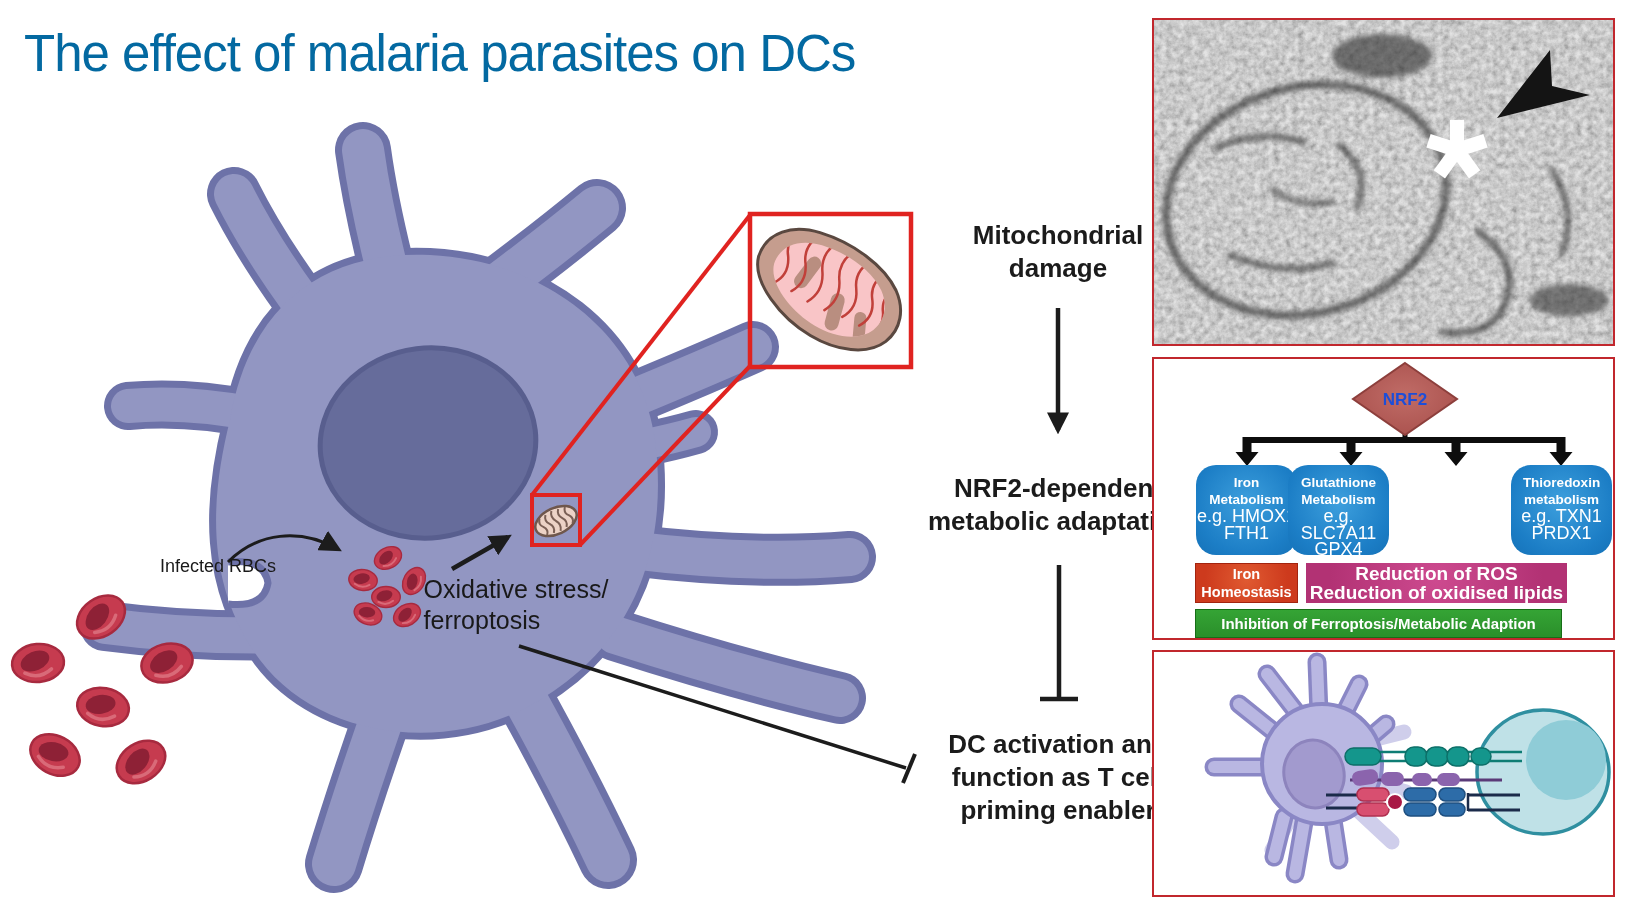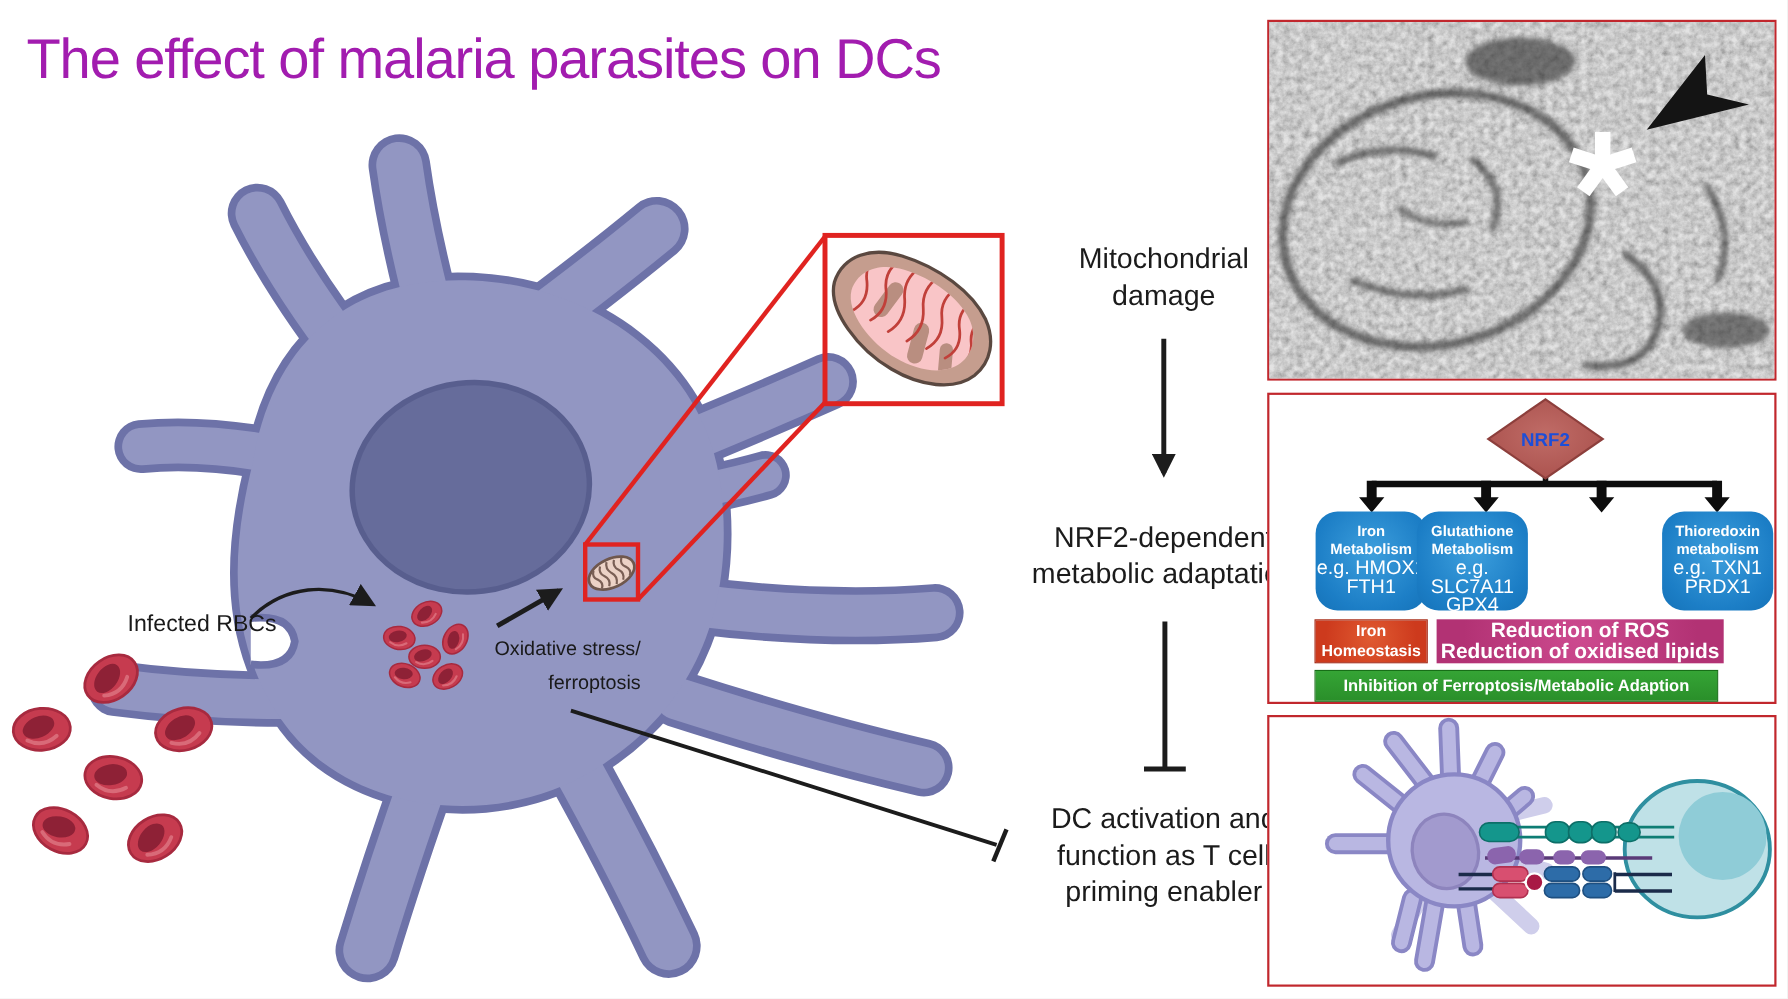--- a/index.html
+++ b/index.html
@@ -1,24 +1,24 @@
 <!DOCTYPE html>
 <html><head>
 <meta charset="utf-8">
 <style>
   html,body{margin:0;padding:0;background:#fff;}
   .figure{position:relative;width:1625px;height:908px;background:#ffffff;overflow:hidden;
           font-family:"Liberation Sans",sans-serif;outline:1px solid #c9c9c9;}
   .abs{position:absolute;}
   .ws{white-space:pre-line;}
-  .title{left:24px;top:24px;font-size:51px;color:#a21caf;letter-spacing:-1px;}
+  .title{left:24px;top:24px;font-size:51px;color:#0369a1;letter-spacing:-1px;}
   .lbl{color:#191919;}
-  .lbl-small{font-size:21px;}
-  .lbl-mid{font-size:18px;line-height:31px;text-align:right;transform:translateX(-50%);}
-  .flow{font-size:26px;line-height:33px;text-align:center;transform:translateX(-50%);color:#1b1b1b;}
+  .lbl-small{font-size:18px;margin-left:44px;}
+  .lbl-mid{font-size:25px;line-height:31px;text-align:left;transform:translateX(-50%);}
+  .flow{font-size:26px;line-height:33px;text-align:center;transform:translateX(-50%);color:#1b1b1b;font-weight:bold;}
   .panel{position:absolute;border:2px solid #c1272d;background:#fff;box-sizing:border-box;}
   #em-panel{left:1152px;top:18px;width:463px;height:328px;}
   #nrf2-panel{left:1152px;top:357px;width:463px;height:283px;}
   #dc-t-panel{left:1152px;top:650px;width:463px;height:247px;}
   .nbox{position:absolute;top:106px;width:101px;height:90px;border-radius:20px;
         background:radial-gradient(circle at 50% 42%,#3d9fdd 0%,#1c7ec6 70%,#1572b8 100%);
         color:#fff;text-align:center;padding-top:10px;box-sizing:border-box;}
   .nbox .t{font-weight:bold;font-size:13.5px;line-height:16.5px;}
   .nbox .g{font-size:18px;line-height:16.5px;}
   .bar{position:absolute;top:204px;height:40px;color:#fff;font-weight:bold;text-align:center;

